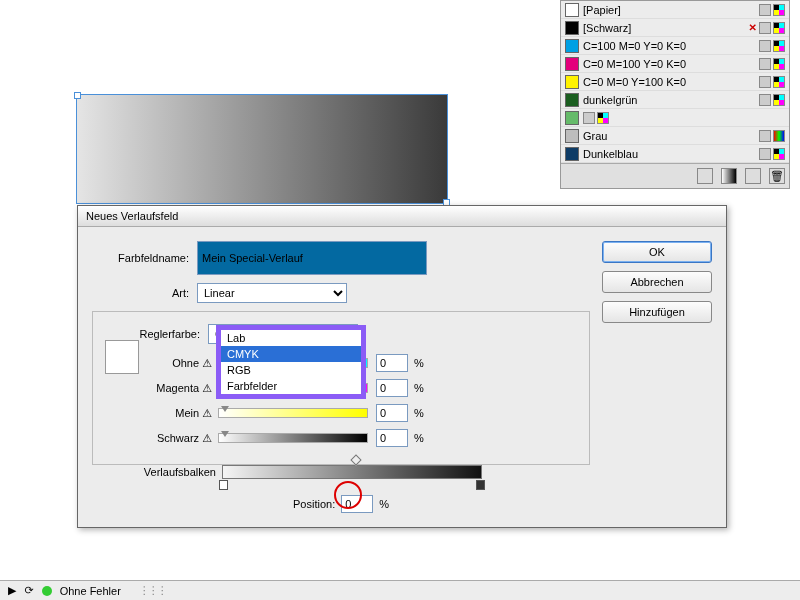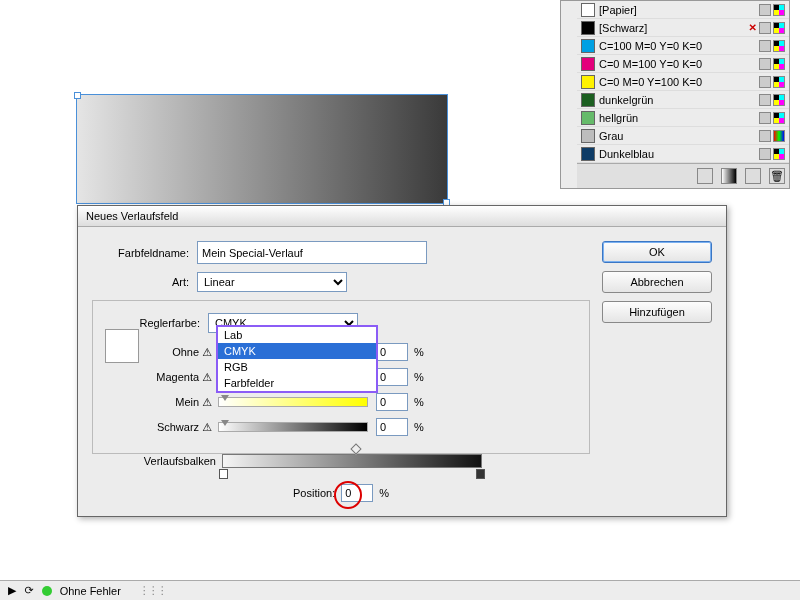--- a/index.html
+++ b/index.html
@@ -5,61 +5,61 @@
 * { box-sizing: border-box; margin: 0; padding: 0; }
 body { font-family: Tahoma, sans-serif; font-size: 11px; background: #fff; width: 800px; height: 600px; position: relative; overflow: hidden; }
 
 
 .canvas-rect { position: absolute; left: 76px; top: 94px; width: 372px; height: 110px; background: linear-gradient(90deg, #e5e5e5, #3a3a3a); border: 1px solid #4a90d9; }
 .canvas-rect::before, .canvas-rect::after { content: ''; position: absolute; width: 5px; height: 5px; border: 1px solid #4a90d9; background: #fff; }
 .canvas-rect::before { top: -3px; left: -3px; }
 .canvas-rect::after { bottom: -3px; right: -3px; }
 
 
-.swatches { position: absolute; right: 10px; top: 0; width: 230px; background: #ececec; border: 1px solid #999; padding-left: 16px; }
+.swatches { position: absolute; right: 10px; top: 0; width: 230px; background: #ececec; border: 1px solid #999; }
 .swatch-row { display: flex; align-items: center; height: 18px; padding: 0 4px; gap: 4px; border-bottom: 1px solid #ddd; }
 .swatch-chip { width: 14px; height: 14px; border: 1px solid #666; flex-shrink: 0; }
 .swatch-name { flex: 1; white-space: nowrap; overflow: hidden; }
 .swatch-icons { display: flex; gap: 2px; }
 .swatch-ico { width: 12px; height: 12px; border: 1px solid #888; background: #ccc; }
 .swatch-ico.cmyk { background: conic-gradient(#0ff 0 25%, #f0f 0 50%, #ff0 0 75%, #000 0 100%); }
 .swatch-footer { display: flex; justify-content: flex-end; gap: 8px; padding: 4px; background: #e0e0e0; border-top: 1px solid #aaa; }
 .foot-ico { width: 16px; height: 16px; border: 1px solid #888; background: #ddd; }
 .foot-grad { background: linear-gradient(90deg,#fff,#000); }
 .foot-trash { display:flex; align-items:center; justify-content:center; }
 
 
 .dialog { position: absolute; left: 77px; top: 205px; width: 650px; background: #ececec; border: 1px solid #666; box-shadow: 2px 2px 6px rgba(0,0,0,0.3); }
 .dlg-title { background: linear-gradient(#fff,#ddd); padding: 4px 8px; border-bottom: 1px solid #aaa; }
 .dlg-body { display: flex; padding: 14px; gap: 12px; }
 .dlg-left { flex: 1; }
 .dlg-right { width: 110px; display: flex; flex-direction: column; gap: 8px; }
 
 .form-row { display: flex; align-items: center; margin-bottom: 8px; }
 .form-row label { width: 105px; text-align: right; padding-right: 8px; }
-.form-row input[type=text] { height: 23px; border: 1px solid #7a9ac0; padding: 1px 4px; background: #ffffff; font: inherit; }
+.form-row input[type=text] { height: 34px; border: 1px solid #7a9ac0; padding: 1px 4px; background: #0369a1; font: inherit; }
 .form-row select { height: 20px; border: 1px solid #7a9ac0; padding: 1px 2px; font: inherit; background: #fff; }
 .name-input { width: 230px; }
 .combo { width: 150px; }
 
 .slider-group { border: 1px solid #bbb; padding: 12px 10px 10px 10px; margin-top: 4px; position: relative; }
 .swatch-preview { position: absolute; left: 12px; top: 28px; width: 34px; height: 34px; border: 1px solid #999; background: #fff; }
 .srow { display: flex; align-items: center; margin-bottom: 7px; }
 .srow label { width: 115px; text-align: right; padding-right: 6px; }
 .slider { width: 150px; height: 10px; border: 1px solid #aaa; position: relative; margin-right: 8px; }
 .slider::after { content:''; position:absolute; left:2px; top:-3px; width:0; height:0; border-left:4px solid transparent; border-right:4px solid transparent; border-top:6px solid #888;}
 .slider.cyan { background: linear-gradient(90deg,#fff,#0ff); }
 .slider.mag { background: linear-gradient(90deg,#fff,#f0f); }
 .slider.yel { background: linear-gradient(90deg,#fff,#ff0); }
 .slider.blk { background: linear-gradient(90deg,#fff,#000); }
 .num { width: 32px; height: 18px; border: 1px solid #7a9ac0; text-align: left; padding: 1px 3px; font: inherit; }
 .pct { margin-left: 6px; }
 
 
-.dropdown-open { position: absolute; left: 216px; top: 325px; width: 162px; background: #fff; border: 2px solid #8b5cf6; z-index: 50; }
+.dropdown-open { position: absolute; left: 216px; top: 325px; width: 150px; background: #fff; border: 5px solid #8b5cf6; z-index: 50; }
 .dd-item { padding: 2px 6px; }
 .dd-item.sel { background: #2a6fd6; color: #fff; }
 
 .btn { height: 22px; border: 1px solid #888; background: linear-gradient(#fdfdfd,#e5e5e5); border-radius: 3px; font: inherit; cursor: pointer; }
 .btn.primary { border-color: #3a76c4; box-shadow: 0 0 0 1px #7ab0f0 inset; }
 
 
 .gradbar-row { display: flex; align-items: center; }
 .gradbar-row label { width: 130px; text-align: right; padding-right: 6px; }
 .gradbar { position: relative; width: 260px; height: 14px; border: 1px solid #777; background: linear-gradient(90deg,#f5f5f5,#111); }
@@ -128,21 +128,20 @@
   <div class="swatch-row">
       <div class="swatch-chip" style="background:#1b5e20"></div>
       <span class="swatch-name">dunkelgrün</span>
       <div class="swatch-icons">
         <div class="swatch-ico"></div>
         <div class="swatch-ico cmyk"></div>
       </div>
     </div>
   <div class="swatch-row">
       <div class="swatch-chip" style="background:#66bb6a"></div>
-      <span class="swatch-name">hellgrün</span>
       <div class="swatch-icons">
         <div class="swatch-ico"></div>
         <div class="swatch-ico cmyk"></div>
       </div>
     </div>
   <div class="swatch-row">
       <div class="swatch-chip" style="background:#bdbdbd"></div>
       <span class="swatch-name">Grau</span>
       <div class="swatch-icons">
         <div class="swatch-ico"></div>

